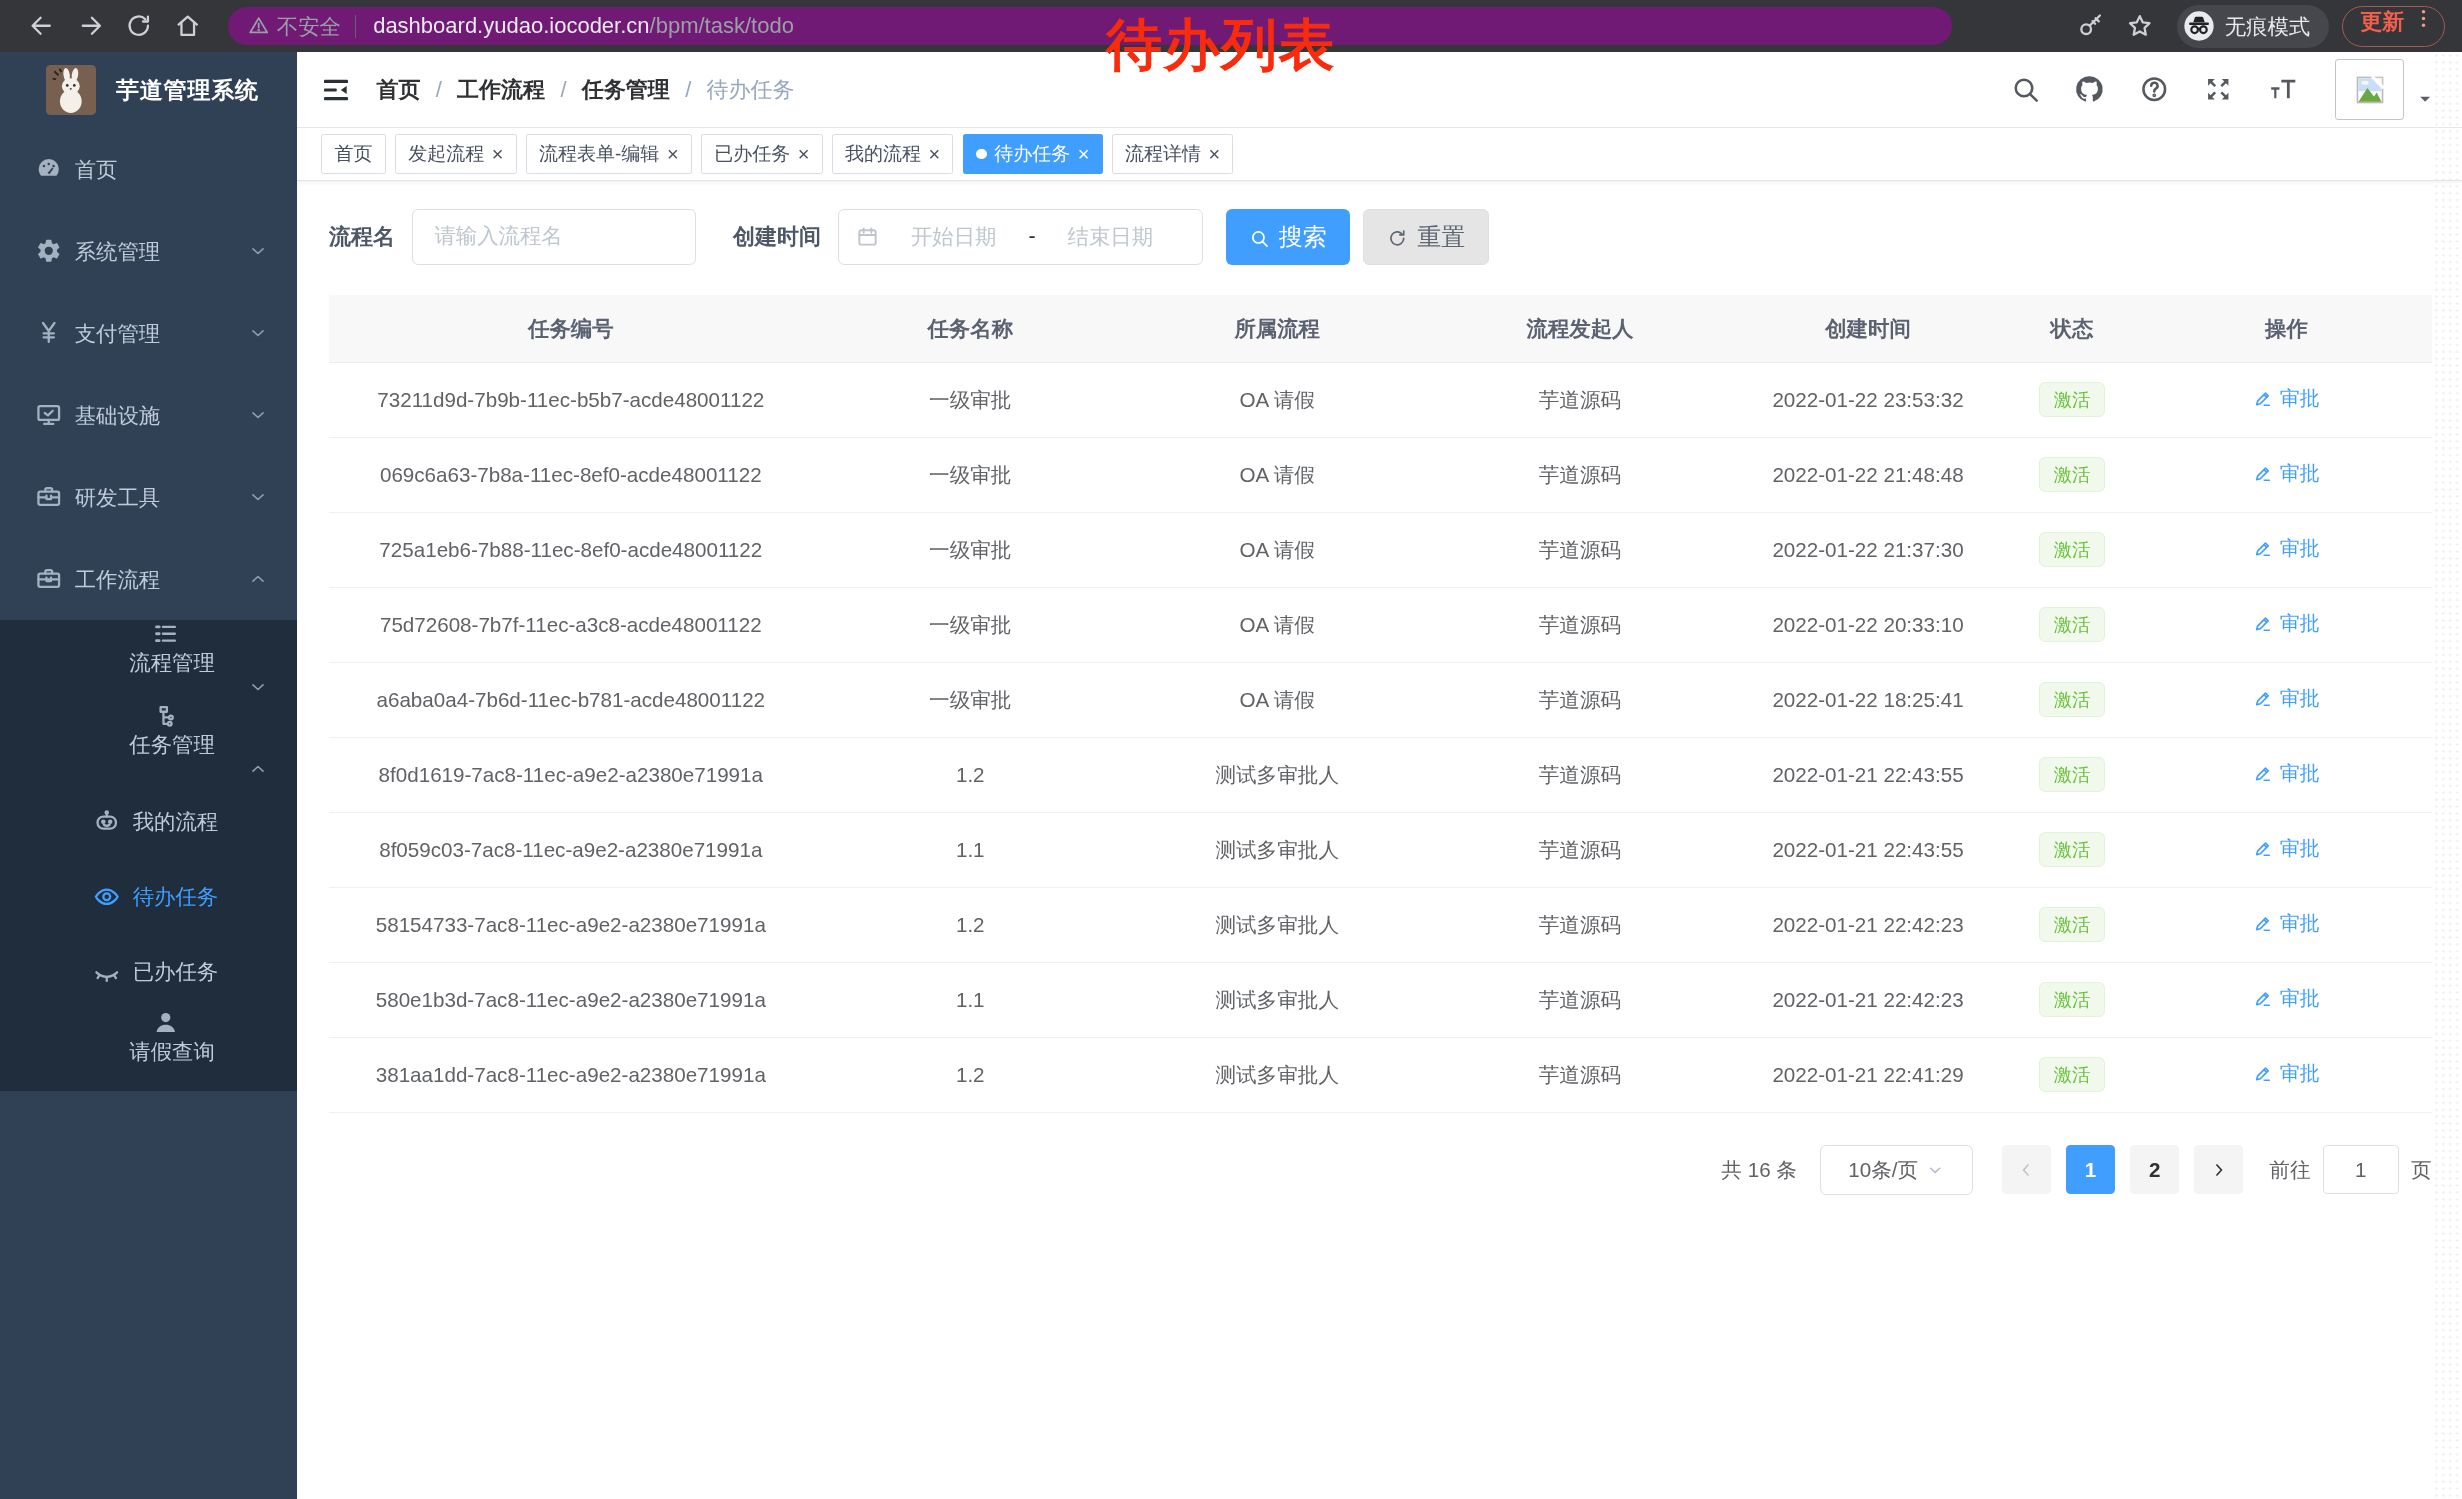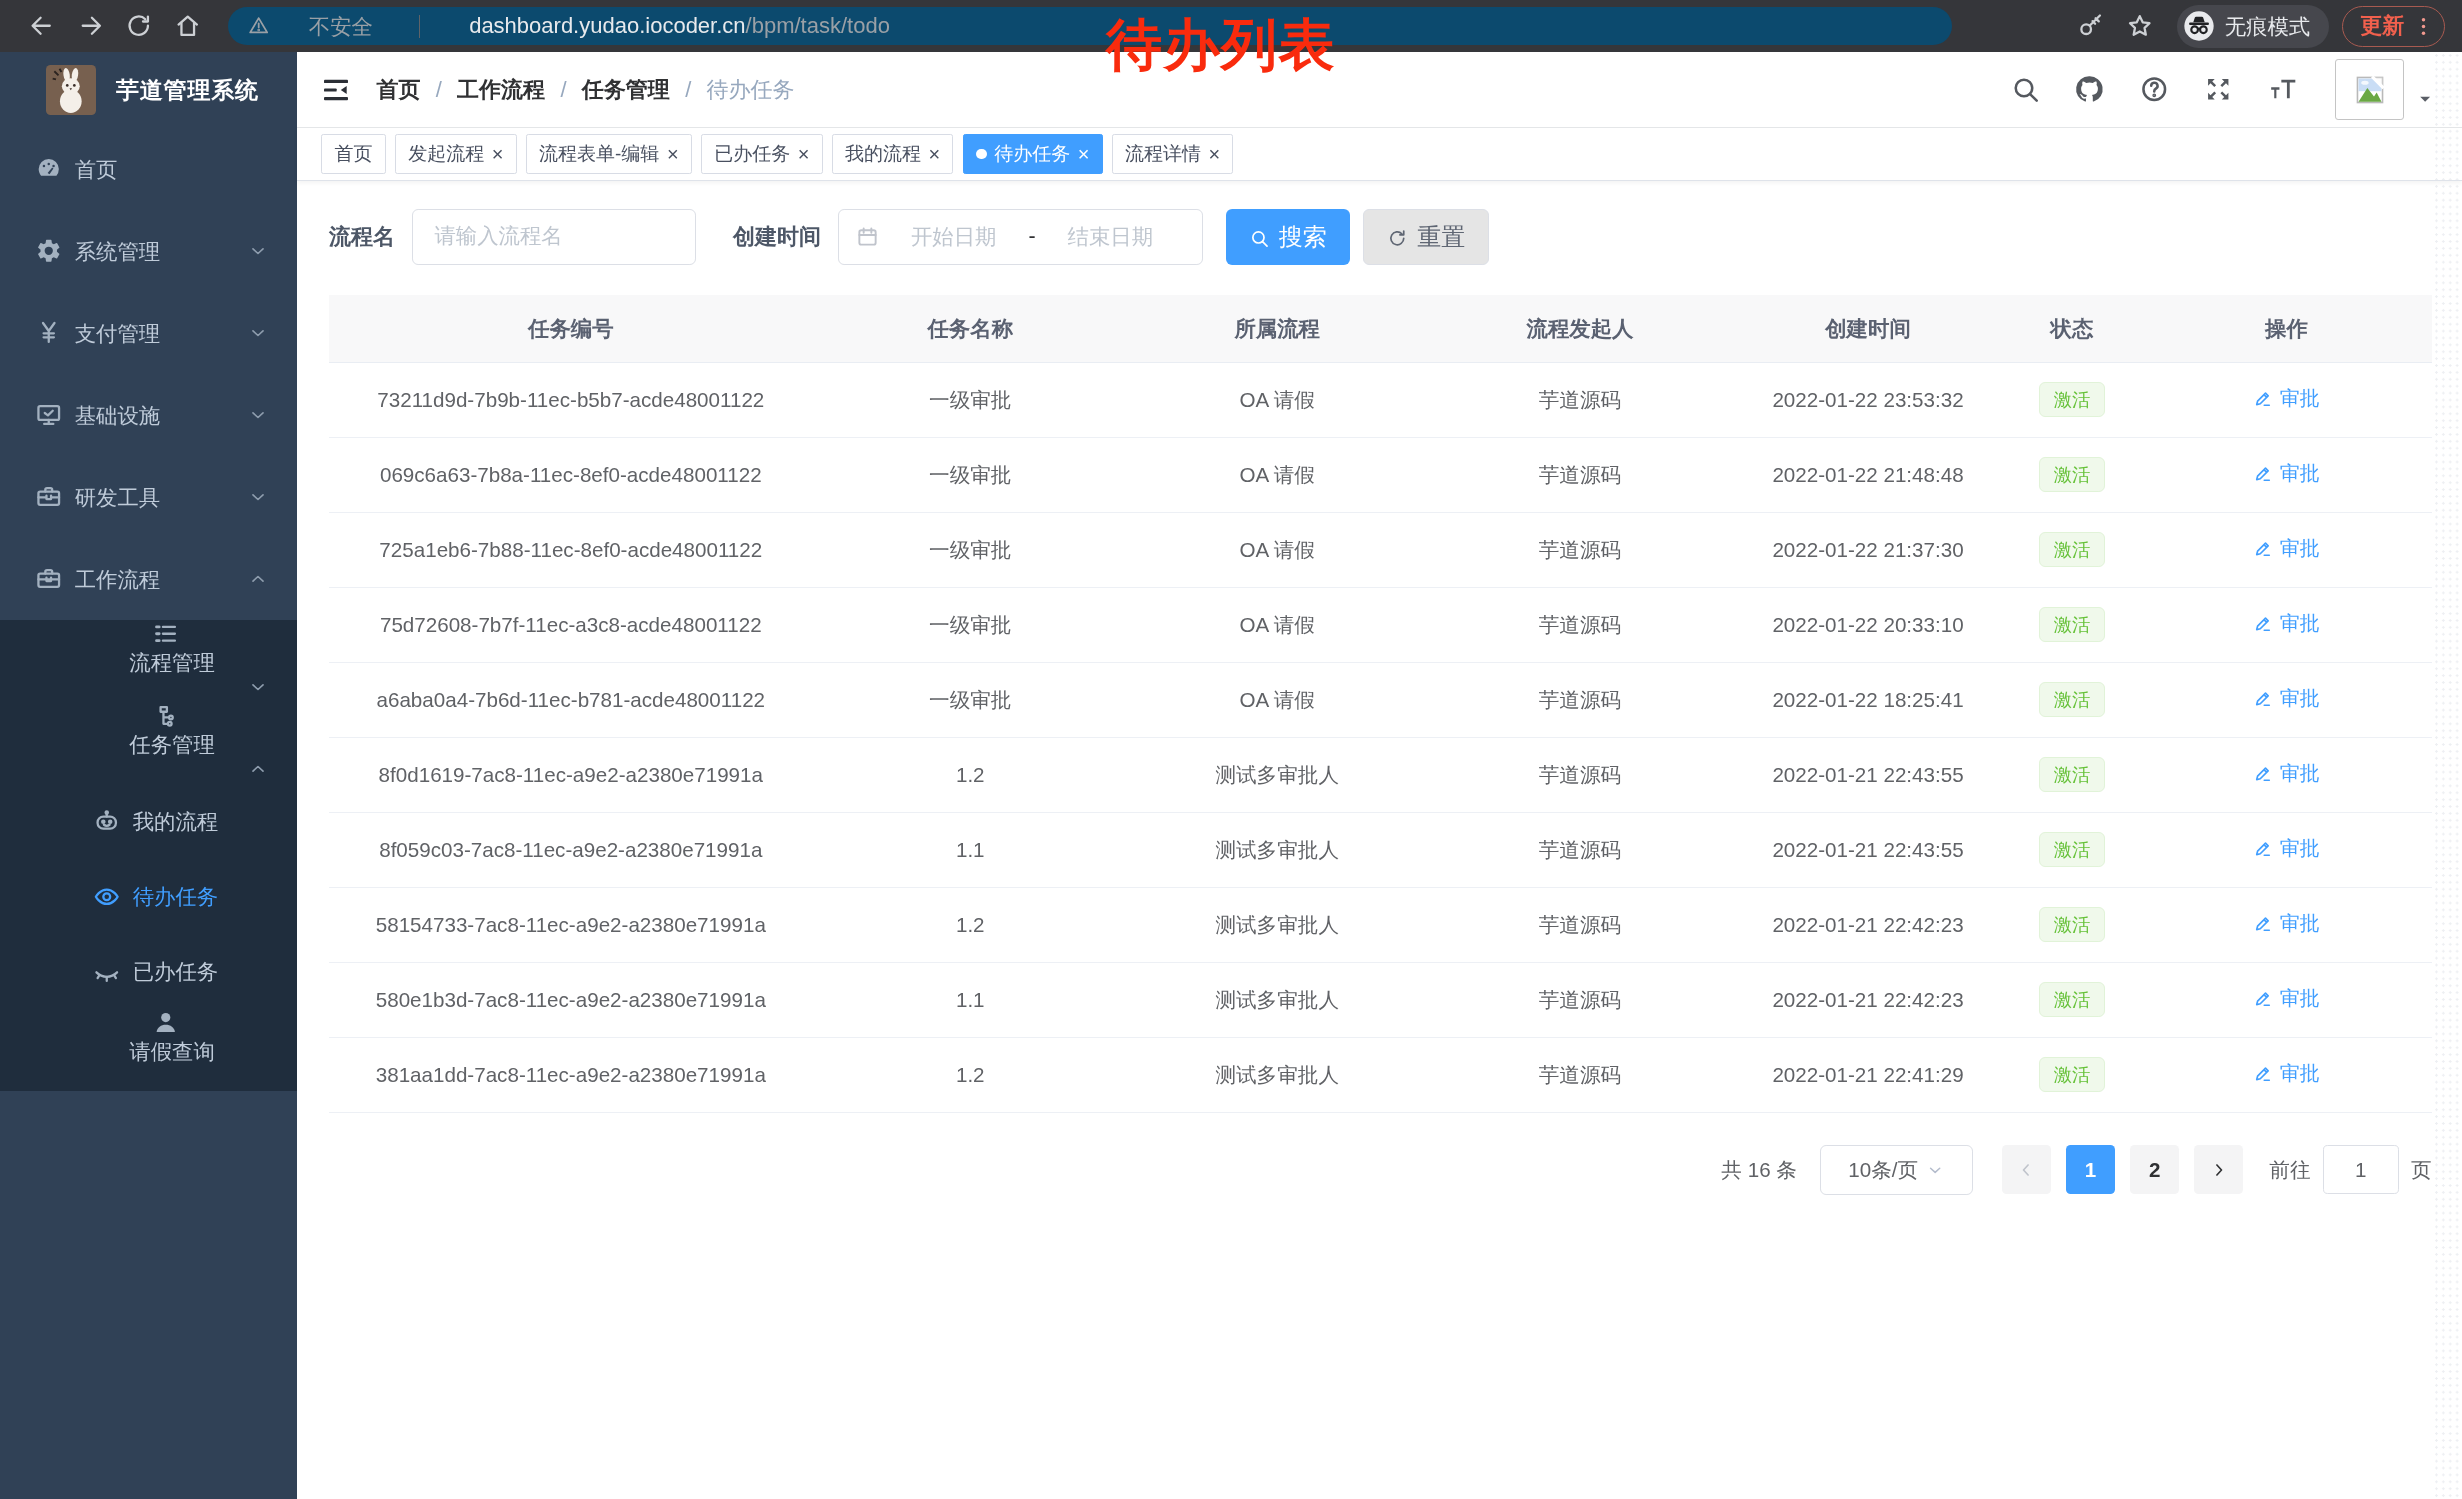--- a/index.html
+++ b/index.html
@@ -4,36 +4,36 @@
 <style>
   * { box-sizing: border-box; margin: 0; padding: 0; }
   html,body { width: 2462px; height: 1500px; overflow: hidden;
     font-family: "Liberation Sans", "DejaVu Sans", sans-serif; background:#fff; }
 
   
   .browser-bar { height:52px; background:#35363a; display:flex; align-items:center;
     padding:0 17px; position:relative; z-index:5; }
   .nav-ic { width:27.5px; height:27.5px; color:#cdd0d4; margin:0 10.7px; flex:none; cursor:pointer; }
   .nav-ic svg { width:100%; height:100%; }
-  .addr-pill { flex:1; max-width:1724px; height:38px; background:#0c4a6e; border-radius:20.6px;
-    display:flex; align-items:center; padding:0 20px; margin:0 15.3px; cursor:text;gap:32px; }
+  .addr-pill { flex:1; max-width:1724px; height:38px; background:#701a75; border-radius:20.6px;
+    display:flex; align-items:center; padding:0 20px; margin:0 15.3px; cursor:text; }
   .warn-ic { width:21.4px; height:21.4px; color:#9aa0a6; flex:none; }
   .warn-ic svg { width:100%; height:100%; }
   .sec-label { color:#9aa0a6; font-size:21.4px; margin:0 13.7px 0 7.6px; }
   .addr-divider { width:1.5px; height:23px; background:#5f6368; margin-right:17px; }
   .url { font-size:22px; white-space:nowrap; }
   .url .host { color:#e8eaed; }
   .url .path { color:#9aa0a6; }
   .bar-right { display:flex; align-items:center; margin-left:auto; }
   .incog-chip { height:43px; border-radius:21.4px; background:#46474d; color:#e8eaed;
     display:flex; align-items:center; gap:9.2px; padding:0 18.3px 0 6.1px; font-size:21.4px; margin:0 13.7px; }
   .incog-ic { width:32px; height:32px; }
   .incog-ic svg { width:100%; height:100%; }
   .update-pill { height:41px; border:1.5px solid #a85a50; border-radius:20.6px; color:#f2604d;
-    display:flex; align-items:center; gap:7.6px; padding:0 9.2px 0 17px; font-size:22px; font-weight:700; cursor:pointer; }
+    display:flex; align-items:flex-start; gap:7.6px; padding:0 9.2px 0 17px; font-size:22px; font-weight:700; cursor:pointer; }
   .update-pill .dots { width:23px; height:23px; color:#f2998f; }
   .update-pill .dots svg { width:100%; height:100%; }
 
   
   .annotation { position:absolute; left:1106px; top:17px; z-index:60; font-size:56px;
     font-weight:700; line-height:1; color:#f92b0d; letter-spacing:1.5px; pointer-events:none; }
 
   
   .app { display:flex; height:1448px; }
   .sidebar { width:297px; flex:none; background:#304156; color:#bfcbd9; overflow:hidden; }

